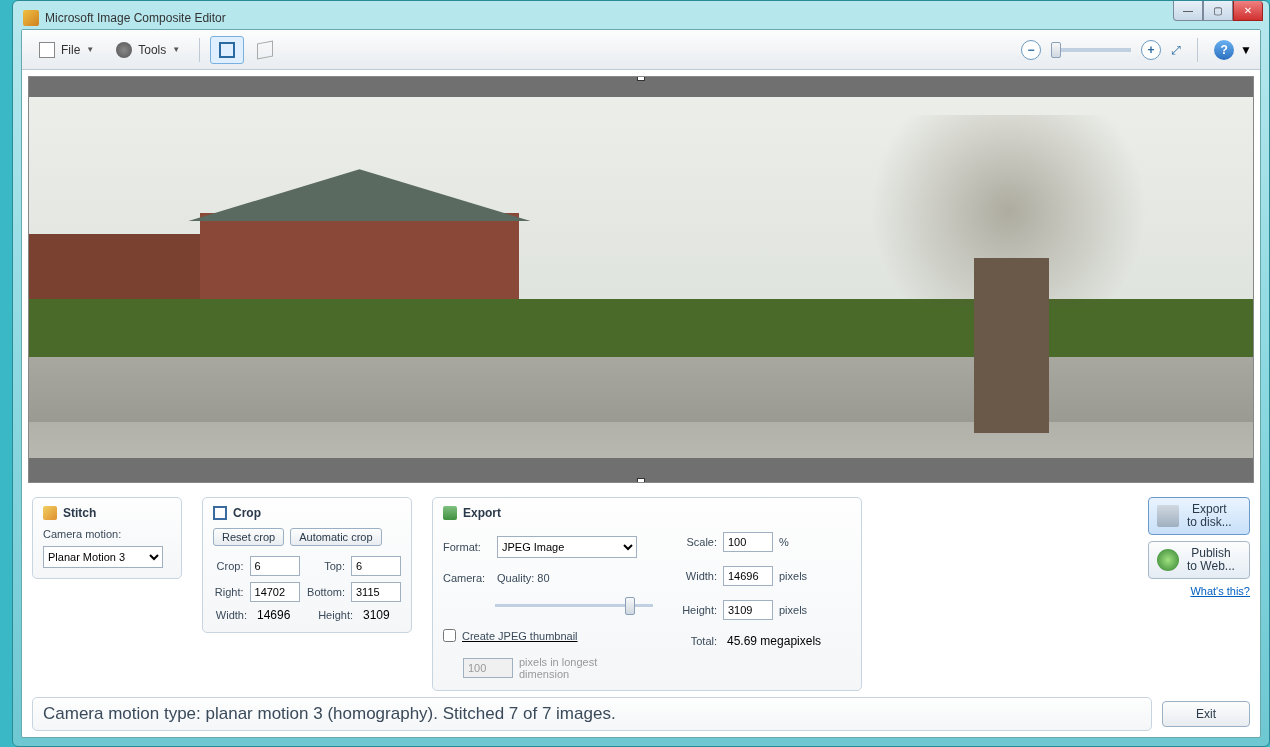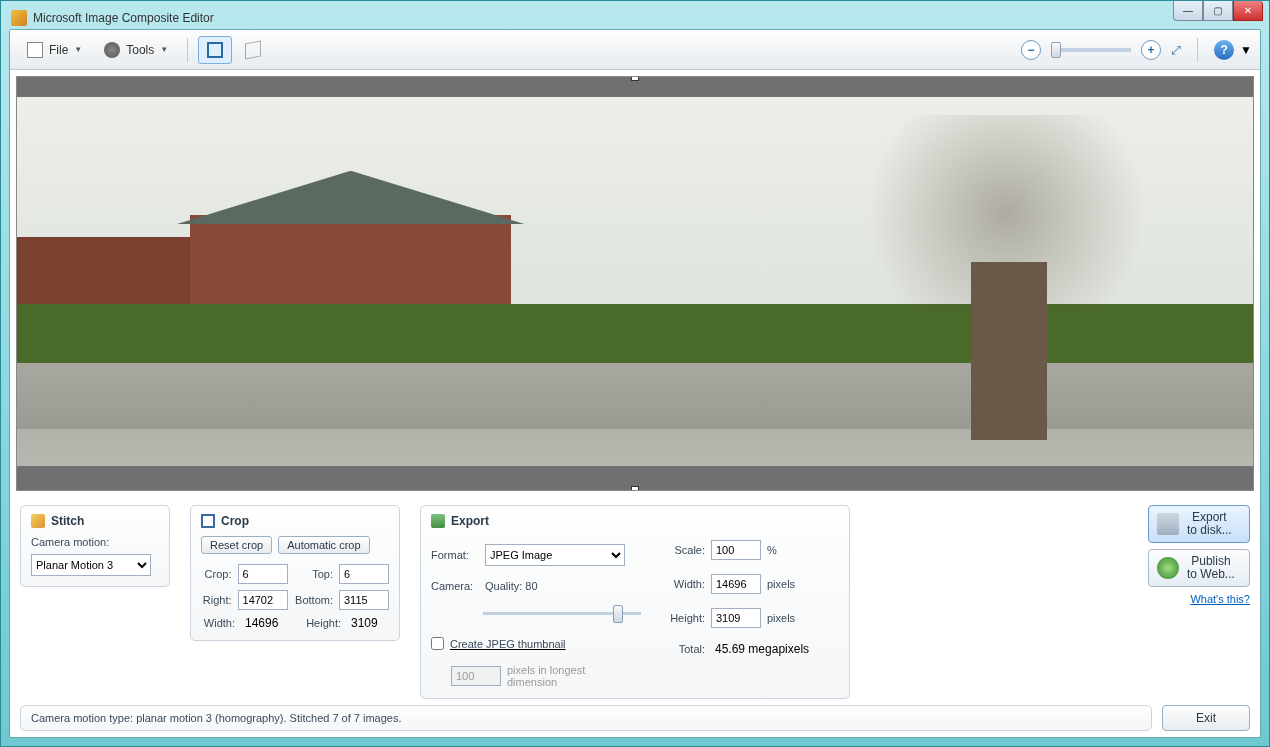--- a/index.html
+++ b/index.html
@@ -1,19 +1,19 @@
 <!DOCTYPE html>
 <html><head>
 <meta charset="utf-8">
 <style>
 * { box-sizing: border-box; margin: 0; padding: 0; font-family: "Segoe UI", Tahoma, sans-serif; font-size: 12px; }
 body { background: #3ab8c5; width: 1270px; height: 747px; overflow: hidden; position: relative; }
 
 
-.window { position: absolute; inset: 0; border: 1px solid #2a8a95; background: linear-gradient(to bottom, #b8e8ee 0%, #8dd9e1 50%, #6ec8d2 100%); border-radius: 0; padding: 6px; }
+.window { position: absolute; inset: 0; border: 1px solid #2a8a95; background: linear-gradient(to bottom, #b8e8ee 0%, #8dd9e1 50%, #6ec8d2 100%); border-radius: 6px; padding: 6px; margin-left: 12px; }
 .titlebar { height: 22px; display: flex; align-items: center; padding: 0 4px; }
 .titlebar .icon { width: 16px; height: 16px; margin-right: 6px; background: linear-gradient(135deg,#f0c040,#d08020); border-radius:2px; }
 .titlebar .title { color: #333; font-size: 12px; }
 .winbtns { position: absolute; top: 0; right: 6px; display: flex; }
 .winbtn { width: 30px; height: 20px; background: linear-gradient(#e8f0f8,#c8d8e8); border: 1px solid #7a8a9a; border-top:none; display:flex; align-items:center; justify-content:center; font-size:10px; color:#333; }
 .winbtn.close { background: linear-gradient(#f08080,#d03030); color:#fff; border-color:#a02020; border-top-right-radius:4px;}
 .winbtn:first-child{border-bottom-left-radius:4px;}
 .inner { position: absolute; top: 28px; left: 8px; right: 8px; bottom: 8px; background: #fff; border: 1px solid #6aa8b0; border-radius: 2px; display:flex; flex-direction:column; }
 
 
@@ -69,21 +69,21 @@
 .row { display:flex; align-items:center; gap:6px; margin-bottom:6px;}
 .row.last{margin-bottom:0;}
 .btn { padding:2px 8px; border:1px solid #9ab0c4; border-radius:3px; background:linear-gradient(#fdfdfd,#e8ecf0); cursor:pointer; color:#2a3a4a; font-size:11px;}
 input[type=text]{ width:50px; height:20px; border:1px solid #a0b0c0; padding:0 4px; font-size:11px;}
 select { height:22px; border:1px solid #a0b0c0; font-size:11px; background:#fff;}
 .qrow .track { width:160px; height:3px; background:#c0d0e0; position:relative; margin-top:6px;}
 .qrow .th { position:absolute; right:18px; top:-7px; width:10px; height:18px; background:linear-gradient(#f8f8f8,#d0d8e0); border:1px solid #8aa0b8; border-radius:2px;}
 .chk { display:flex; align-items:center; gap:6px;text-decoration:underline;}
 input.dis { background:#f0f0f0; color:#999;}
 .statusrow { display:flex; gap:10px; align-items:center; }
-.status { flex:1; border:1px solid #c8d4e0; border-radius:5px; background:linear-gradient(#fefefe,#f4f6f8); padding:6px 10px; color:#3a4a5a; font-size:11px;}
+.status { flex:1; border:1px solid #c8d4e0; border-radius:5px; background:linear-gradient(#fefefe,#f4f6f8); padding:6px 10px; color:#3a4a5a; font-size:17px;}
 .exitbtn { width:88px; height:26px; border:1px solid #9ab0c4; border-radius:4px; background:linear-gradient(#fdfdfd,#e8ecf0); cursor:pointer; color:#2a3a4a;}
 
 
 .icon-stitch{background:linear-gradient(135deg,#f0d060,#e09030);border-radius:2px;}
 .icon-crop{border:2px solid #3a6aa0;}
 .icon-export{background:linear-gradient(#80c080,#409040);border-radius:2px;}
 .icon-disk{background:linear-gradient(#d0d8e0,#a0b0c0);border-radius:2px;}
 .icon-web{background:radial-gradient(circle,#a0e080,#308030);border-radius:50%;}
 .icon-file{border:1px solid #888;background:#fff;}
 .icon-gear{background:radial-gradient(circle,#888,#555);border-radius:50%;}

